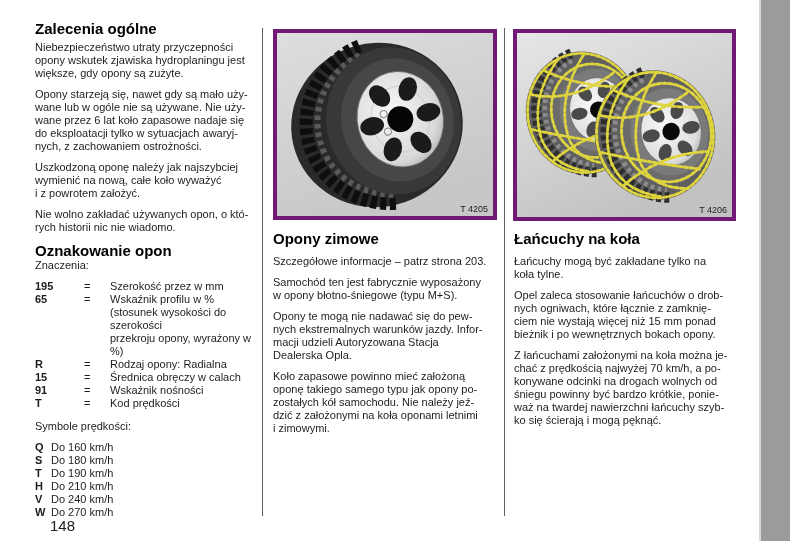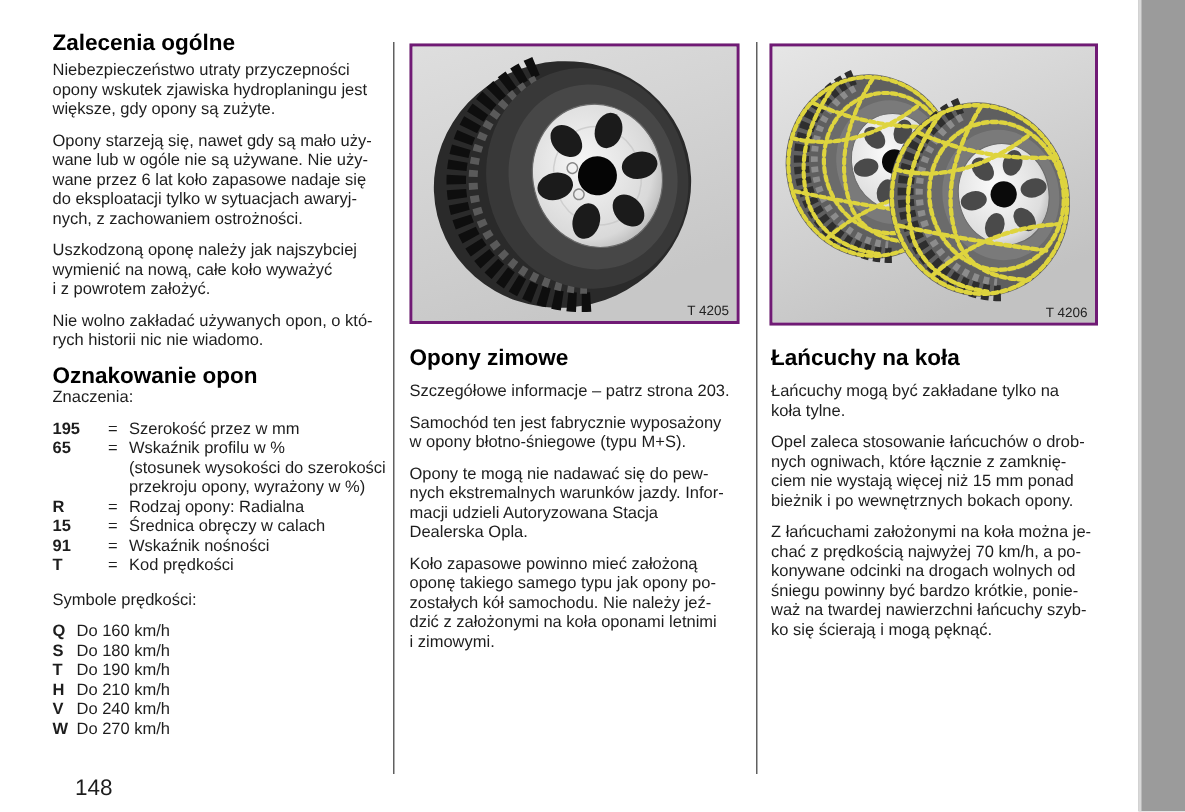--- a/index.html
+++ b/index.html
@@ -9,32 +9,32 @@
     font-family:"Liberation Sans","DejaVu Sans",sans-serif;
     color:#1d1d1d;
   }
   .col{position:absolute;font-size:11px;line-height:13px;}
   .col p{margin:0 0 8px 0;white-space:pre-line;}
   h2{font-size:15px;line-height:14px;margin:0 0 5px 0;color:#000;font-weight:bold;}
   h2.sub{margin:10px 0 1px 0;}
   .plain{margin:0 0 8px 0;}
   .example-line{margin:4px 0 10px 0;}
   .example-line b{font-weight:bold;}
-  .defrow{display:flex;align-items:flex-start;}
+  .defrow{display:flex;align-items:flex-start;gap:12px;}
   .defrow .term{width:37px;font-weight:bold;flex:none;}
   .defrow .eq{width:14px;flex:none;}
   .defrow .deftext{white-space:pre-line;flex:1;}
   .speed-heading{margin:10px 0 8px 0;}
   .speedrow{display:flex;}
   .speedrow .sym{width:16px;font-weight:bold;flex:none;}
   .vsep{position:absolute;top:28px;height:488px;width:1px;background:#606060;}
   .vsep.a{left:262px;}
   .vsep.b{left:504px;}
   .band{position:absolute;top:0;right:0;width:29px;height:541px;background:#9b9b9b;border-left:2px solid #d8d8d8;}
-  .figure{position:absolute;border:2px solid #701a75;background:#d8d8d8;}
+  .figure{position:absolute;border:4px solid #701a75;background:#d8d8d8;}
   .figure svg{display:block;}
   .fig-mid{left:273px;top:29px;width:216px;height:183px;}
   .fig-right{left:513px;top:29px;width:215px;height:184px;}
   .figlabel{position:absolute;right:5px;bottom:2px;font-size:9px;line-height:10px;color:#222;}
   .page-number{position:absolute;left:50px;top:517px;font-size:15px;color:#1d1d1d;}
 </style>
 </head>
 <body>
 
 <div class="vsep a"></div>

